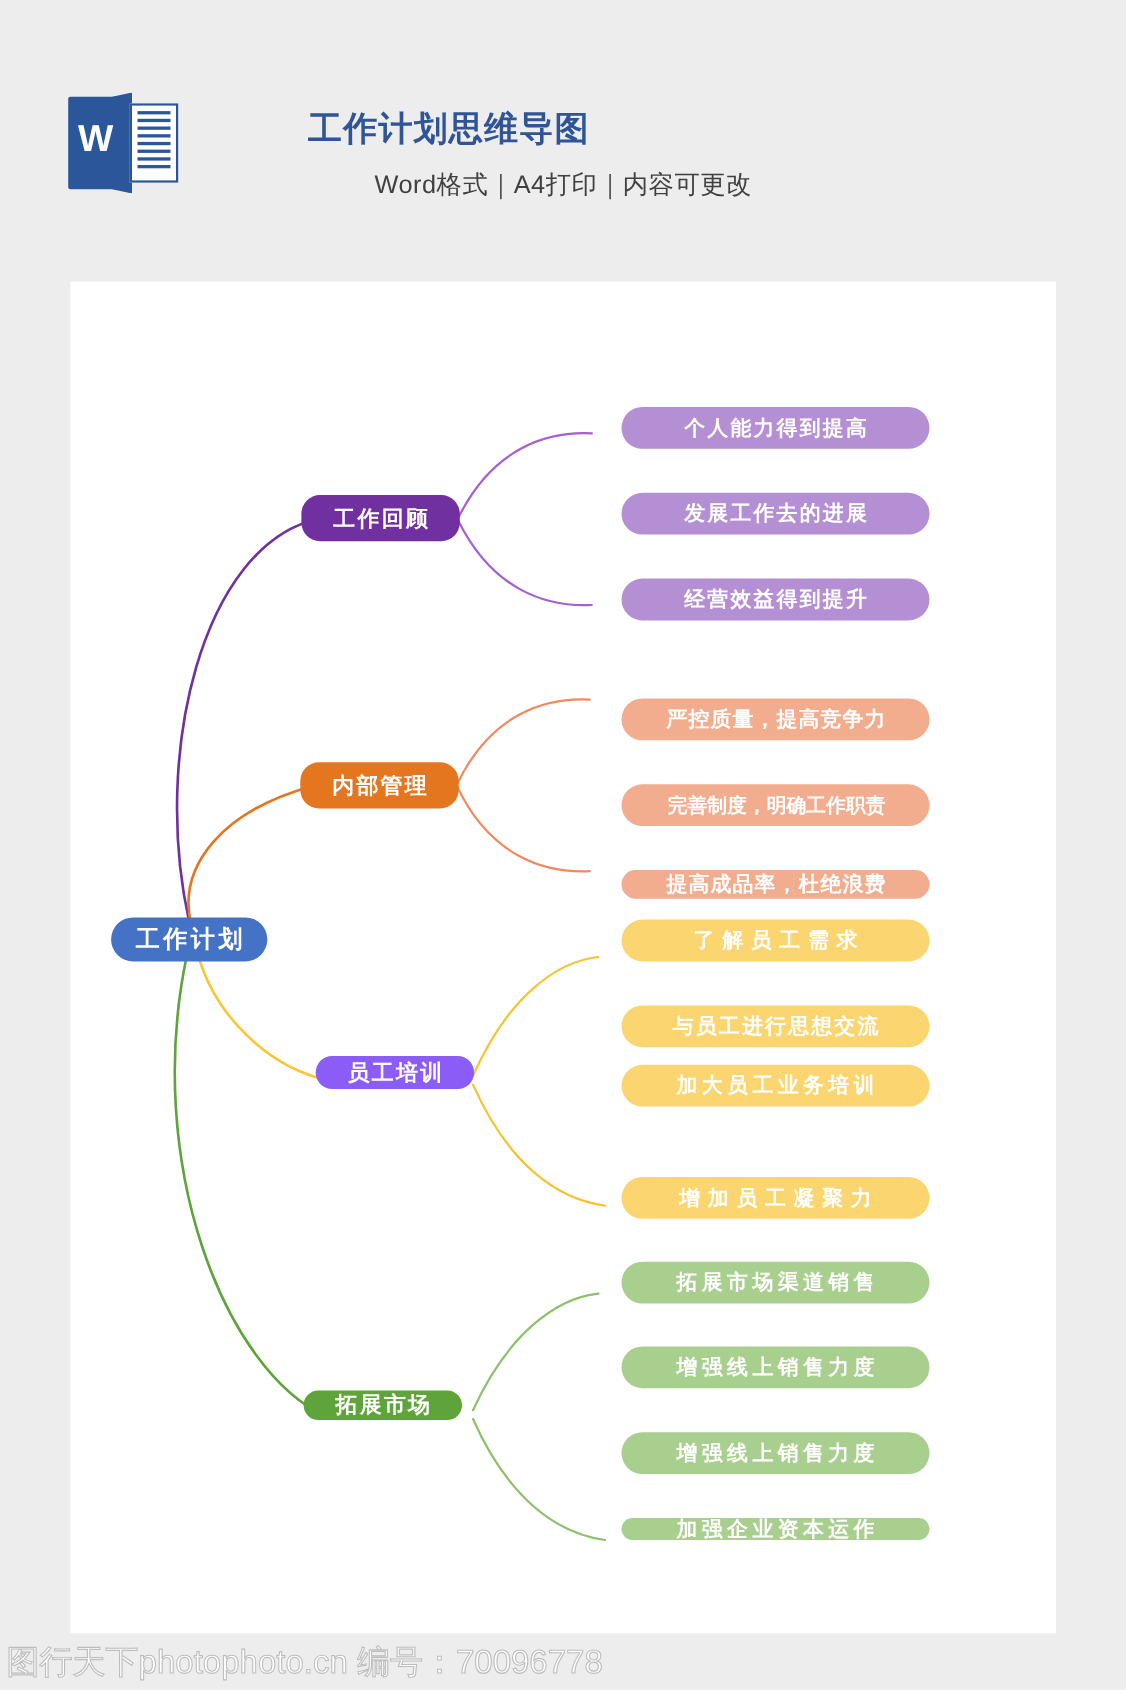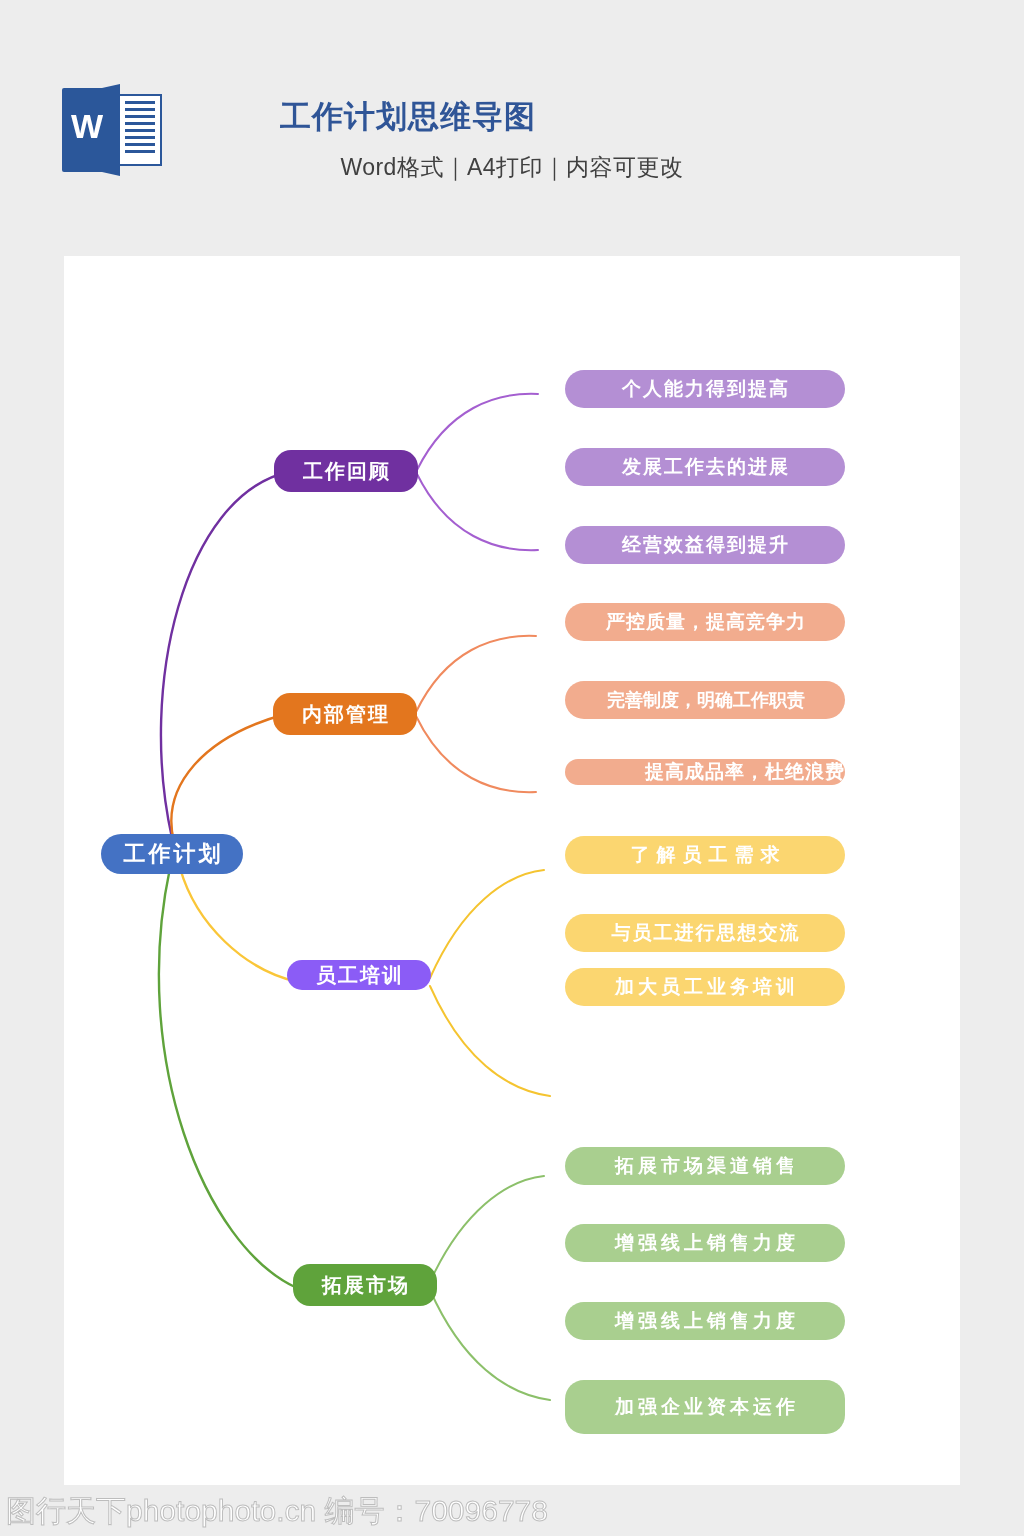--- a/index.html
+++ b/index.html
@@ -127,21 +127,21 @@
     letter-spacing: 2px;
     padding-left: 2px;
   }
   .leaf-node {
     border-radius: 19px;
     font-size: 19px;
     font-weight: bold;
     padding-left: 2px;
   }
   .leaf-wide  { letter-spacing: 2px; }
-  .leaf-tight { letter-spacing: 1px; }
+  .leaf-tight { letter-spacing: 1px; margin-top: 32px; }
 
   
   #footer {
     position: absolute;
     left: 0;
     top: 1485px;
     width: 1024px;
     height: 51px;
     background: #ededed;
   }
@@ -229,52 +229,55 @@
   <div class="node branch-node" style="left:209px; top:437px; width:144px; height:42px; background:#e3761e;">
     <span>内部管理</span>
   </div>
 
   <div class="node leaf-node leaf-tight" style="left:501px; top:347px; width:280px; height:38px; background:#f2ac8e;">
     <span>严控质量，提高竞争力</span>
   </div>
   <div class="node leaf-node leaf-tight" style="left:501px; top:425px; width:280px; height:38px; background:#f2ac8e; font-size:18px; letter-spacing:0px;">
     <span>完善制度，明确工作职责</span>
   </div>
-  <div class="node leaf-node leaf-tight" style="left:501px; top:503px; width:280px; height:26px; background:#f2ac8e;justify-content:flex-end;">
+  <div class="node leaf-node leaf-tight" style="left:501px; top:503px; width:280px; height:26px; background:#f2ac8e;">
     <span>提高成品率，杜绝浪费</span>
   </div>
 
   <div class="node branch-node" style="left:223px; top:704px; width:144px; height:30px; background:#8b5cf6;">
     <span>员工培训</span>
   </div>
 
   <div class="node leaf-node" style="left:501px; top:580px; width:280px; height:38px; background:#fbd670; letter-spacing:7px; padding-left:7px;">
     <span>了解员工需求</span>
   </div>
   <div class="node leaf-node leaf-wide" style="left:501px; top:658px; width:280px; height:38px; background:#fbd670;">
     <span>与员工进行思想交流</span>
   </div>
   <div class="node leaf-node" style="left:501px; top:712px; width:280px; height:38px; background:#fbd670; letter-spacing:4px; padding-left:4px;">
     <span>加大员工业务培训</span>
   </div>
-
-  <div class="node branch-node" style="left:229px; top:1008px; width:144px; height:42px; background:#5fa33b;">
+  <div class="node leaf-node" style="left:501px; top:814px; width:280px; height:38px; background:#fbd670; letter-spacing:7px; padding-left:7px;">
+    <span>增加员工凝聚力</span>
+  </div>
+
+  <div class="node branch-node" style="left:212px; top:1008px; width:144px; height:27px; background:#5fa33b;">
     <span>拓展市场</span>
   </div>
 
   <div class="node leaf-node" style="left:501px; top:891px; width:280px; height:38px; background:#a9cf8f; letter-spacing:4px; padding-left:4px;">
     <span>拓展市场渠道销售</span>
   </div>
   <div class="node leaf-node" style="left:501px; top:968px; width:280px; height:38px; background:#a9cf8f; letter-spacing:4px; padding-left:4px;">
     <span>增强线上销售力度</span>
   </div>
   <div class="node leaf-node" style="left:501px; top:1046px; width:280px; height:38px; background:#a9cf8f; letter-spacing:4px; padding-left:4px;">
     <span>增强线上销售力度</span>
   </div>
-  <div class="node leaf-node" style="left:501px; top:1124px; width:280px; height:54px; background:#a9cf8f; letter-spacing:4px; padding-left:4px;">
+  <div class="node leaf-node" style="left:501px; top:1124px; width:280px; height:20px; background:#a9cf8f; letter-spacing:4px; padding-left:4px;">
     <span>加强企业资本运作</span>
   </div>
 
 </div>
 
 <div id="footer">
   <div id="watermark">图行天下photophoto.cn 编号：70096778</div>
 </div>
 
 </body></html>

